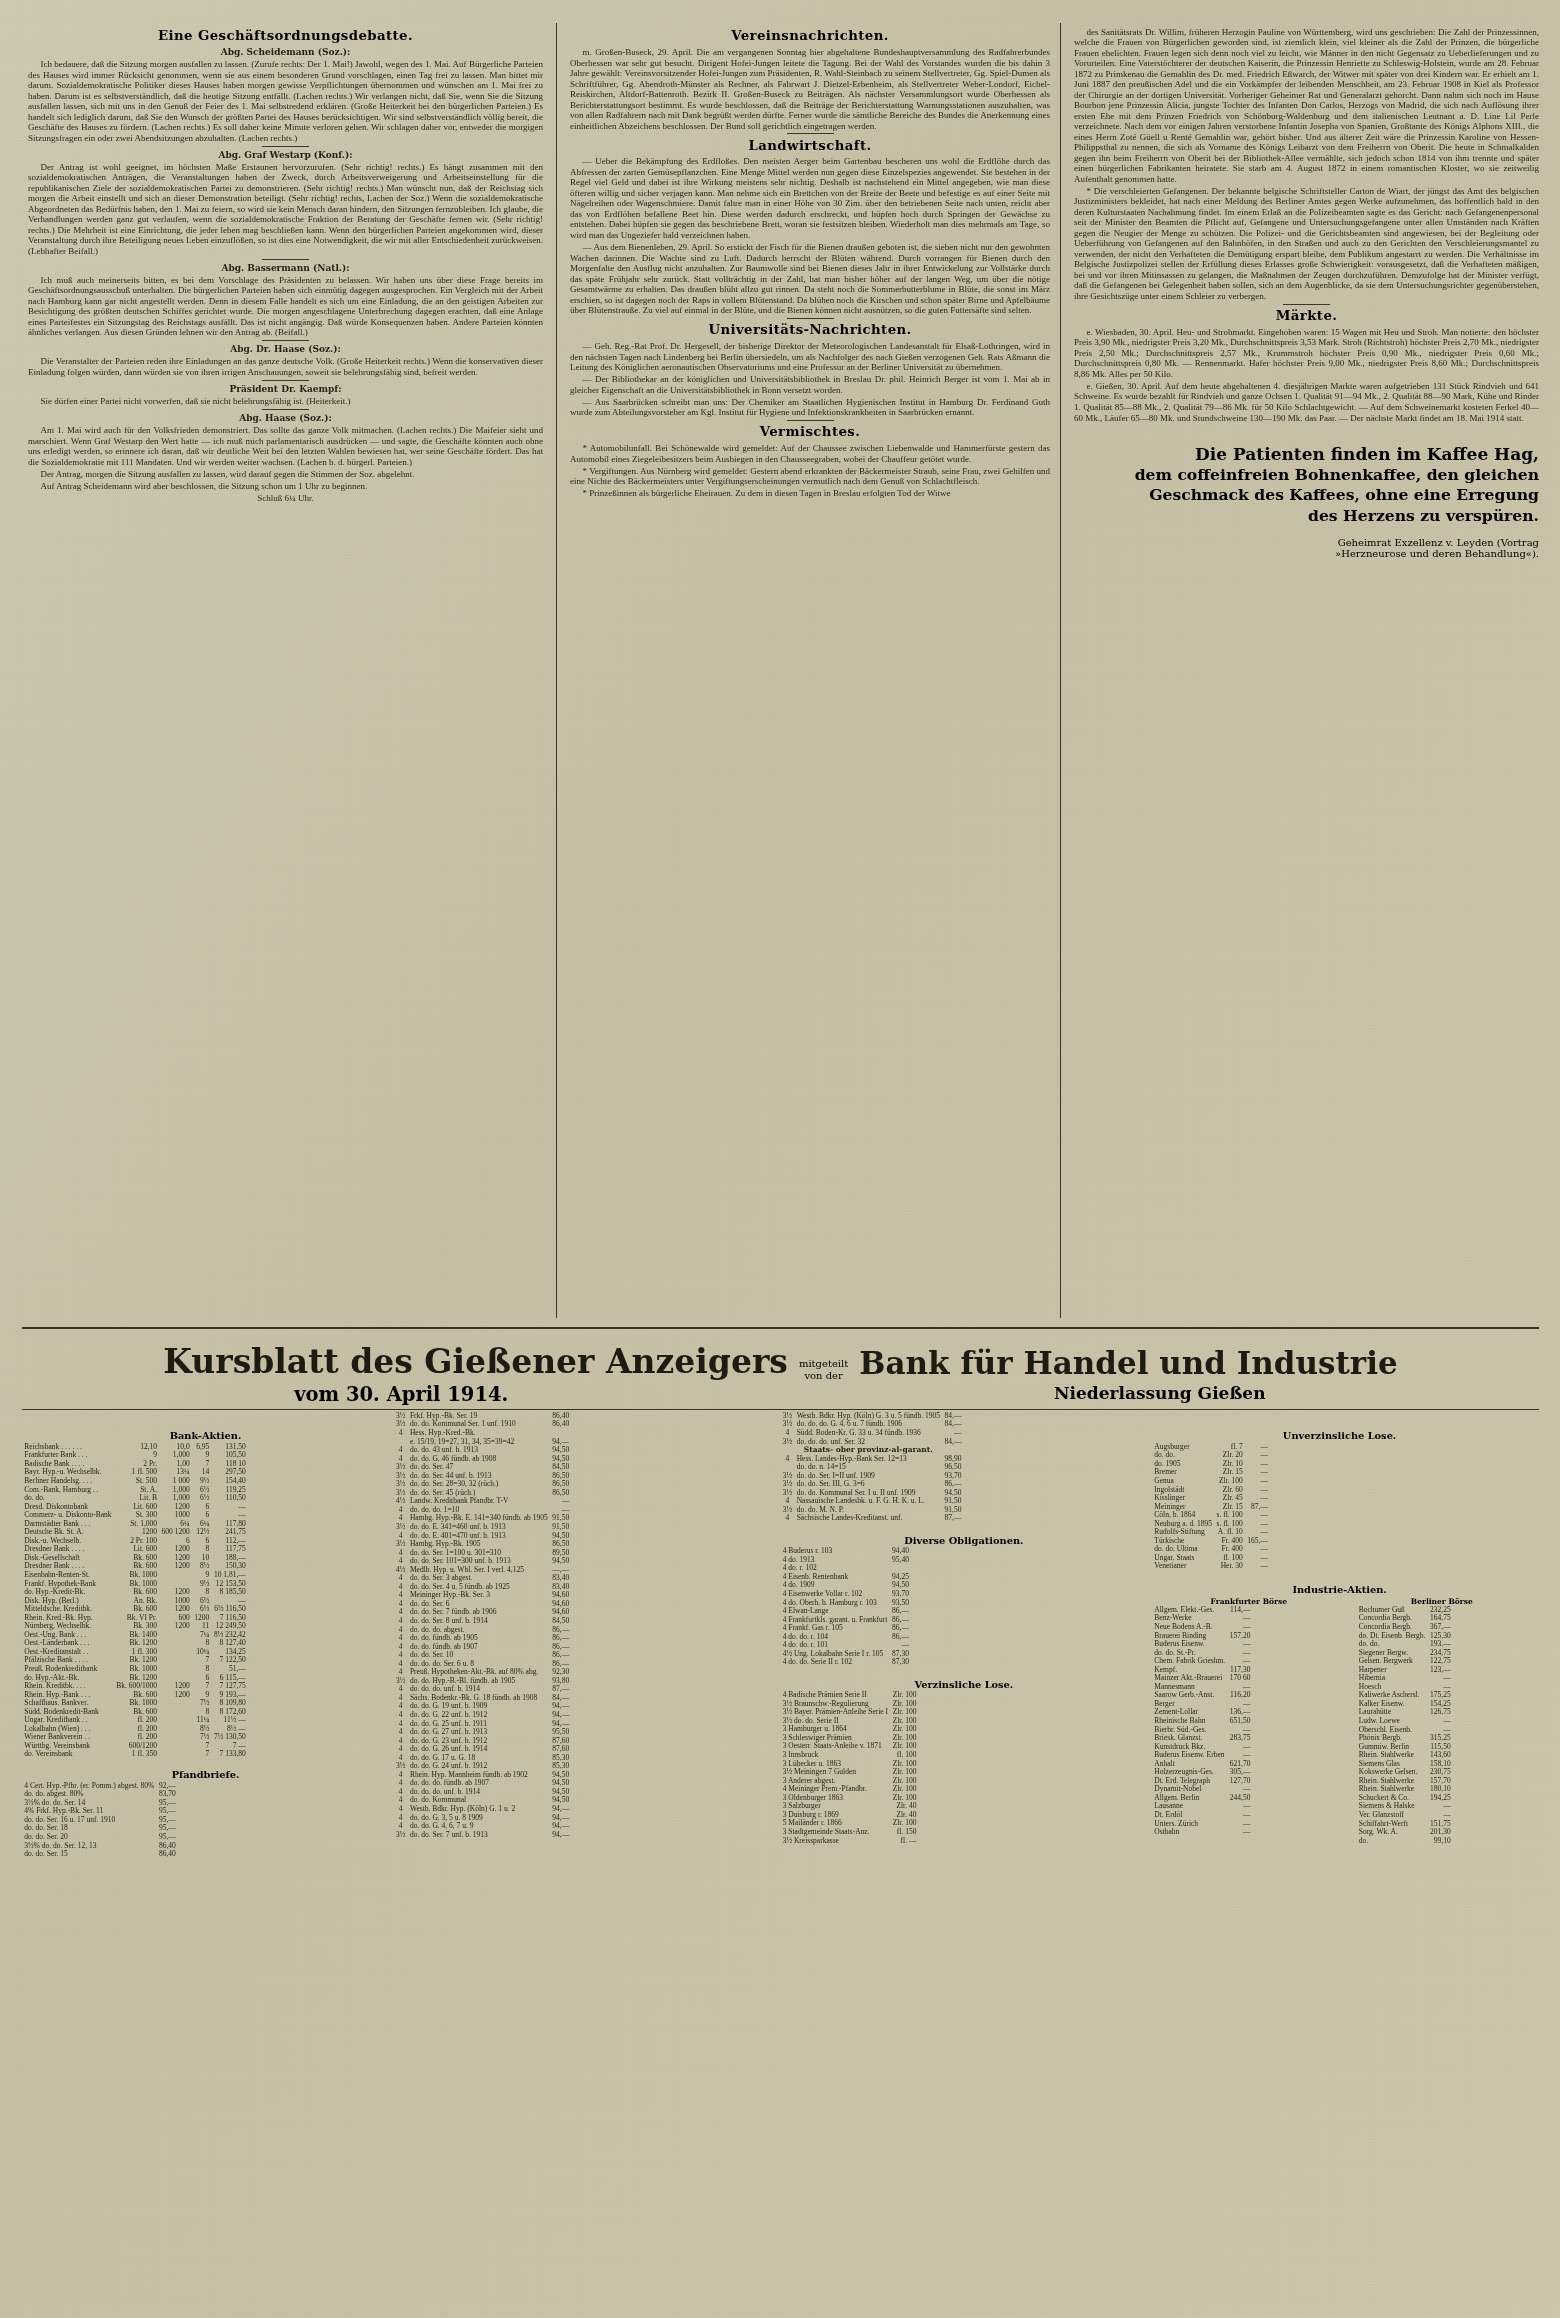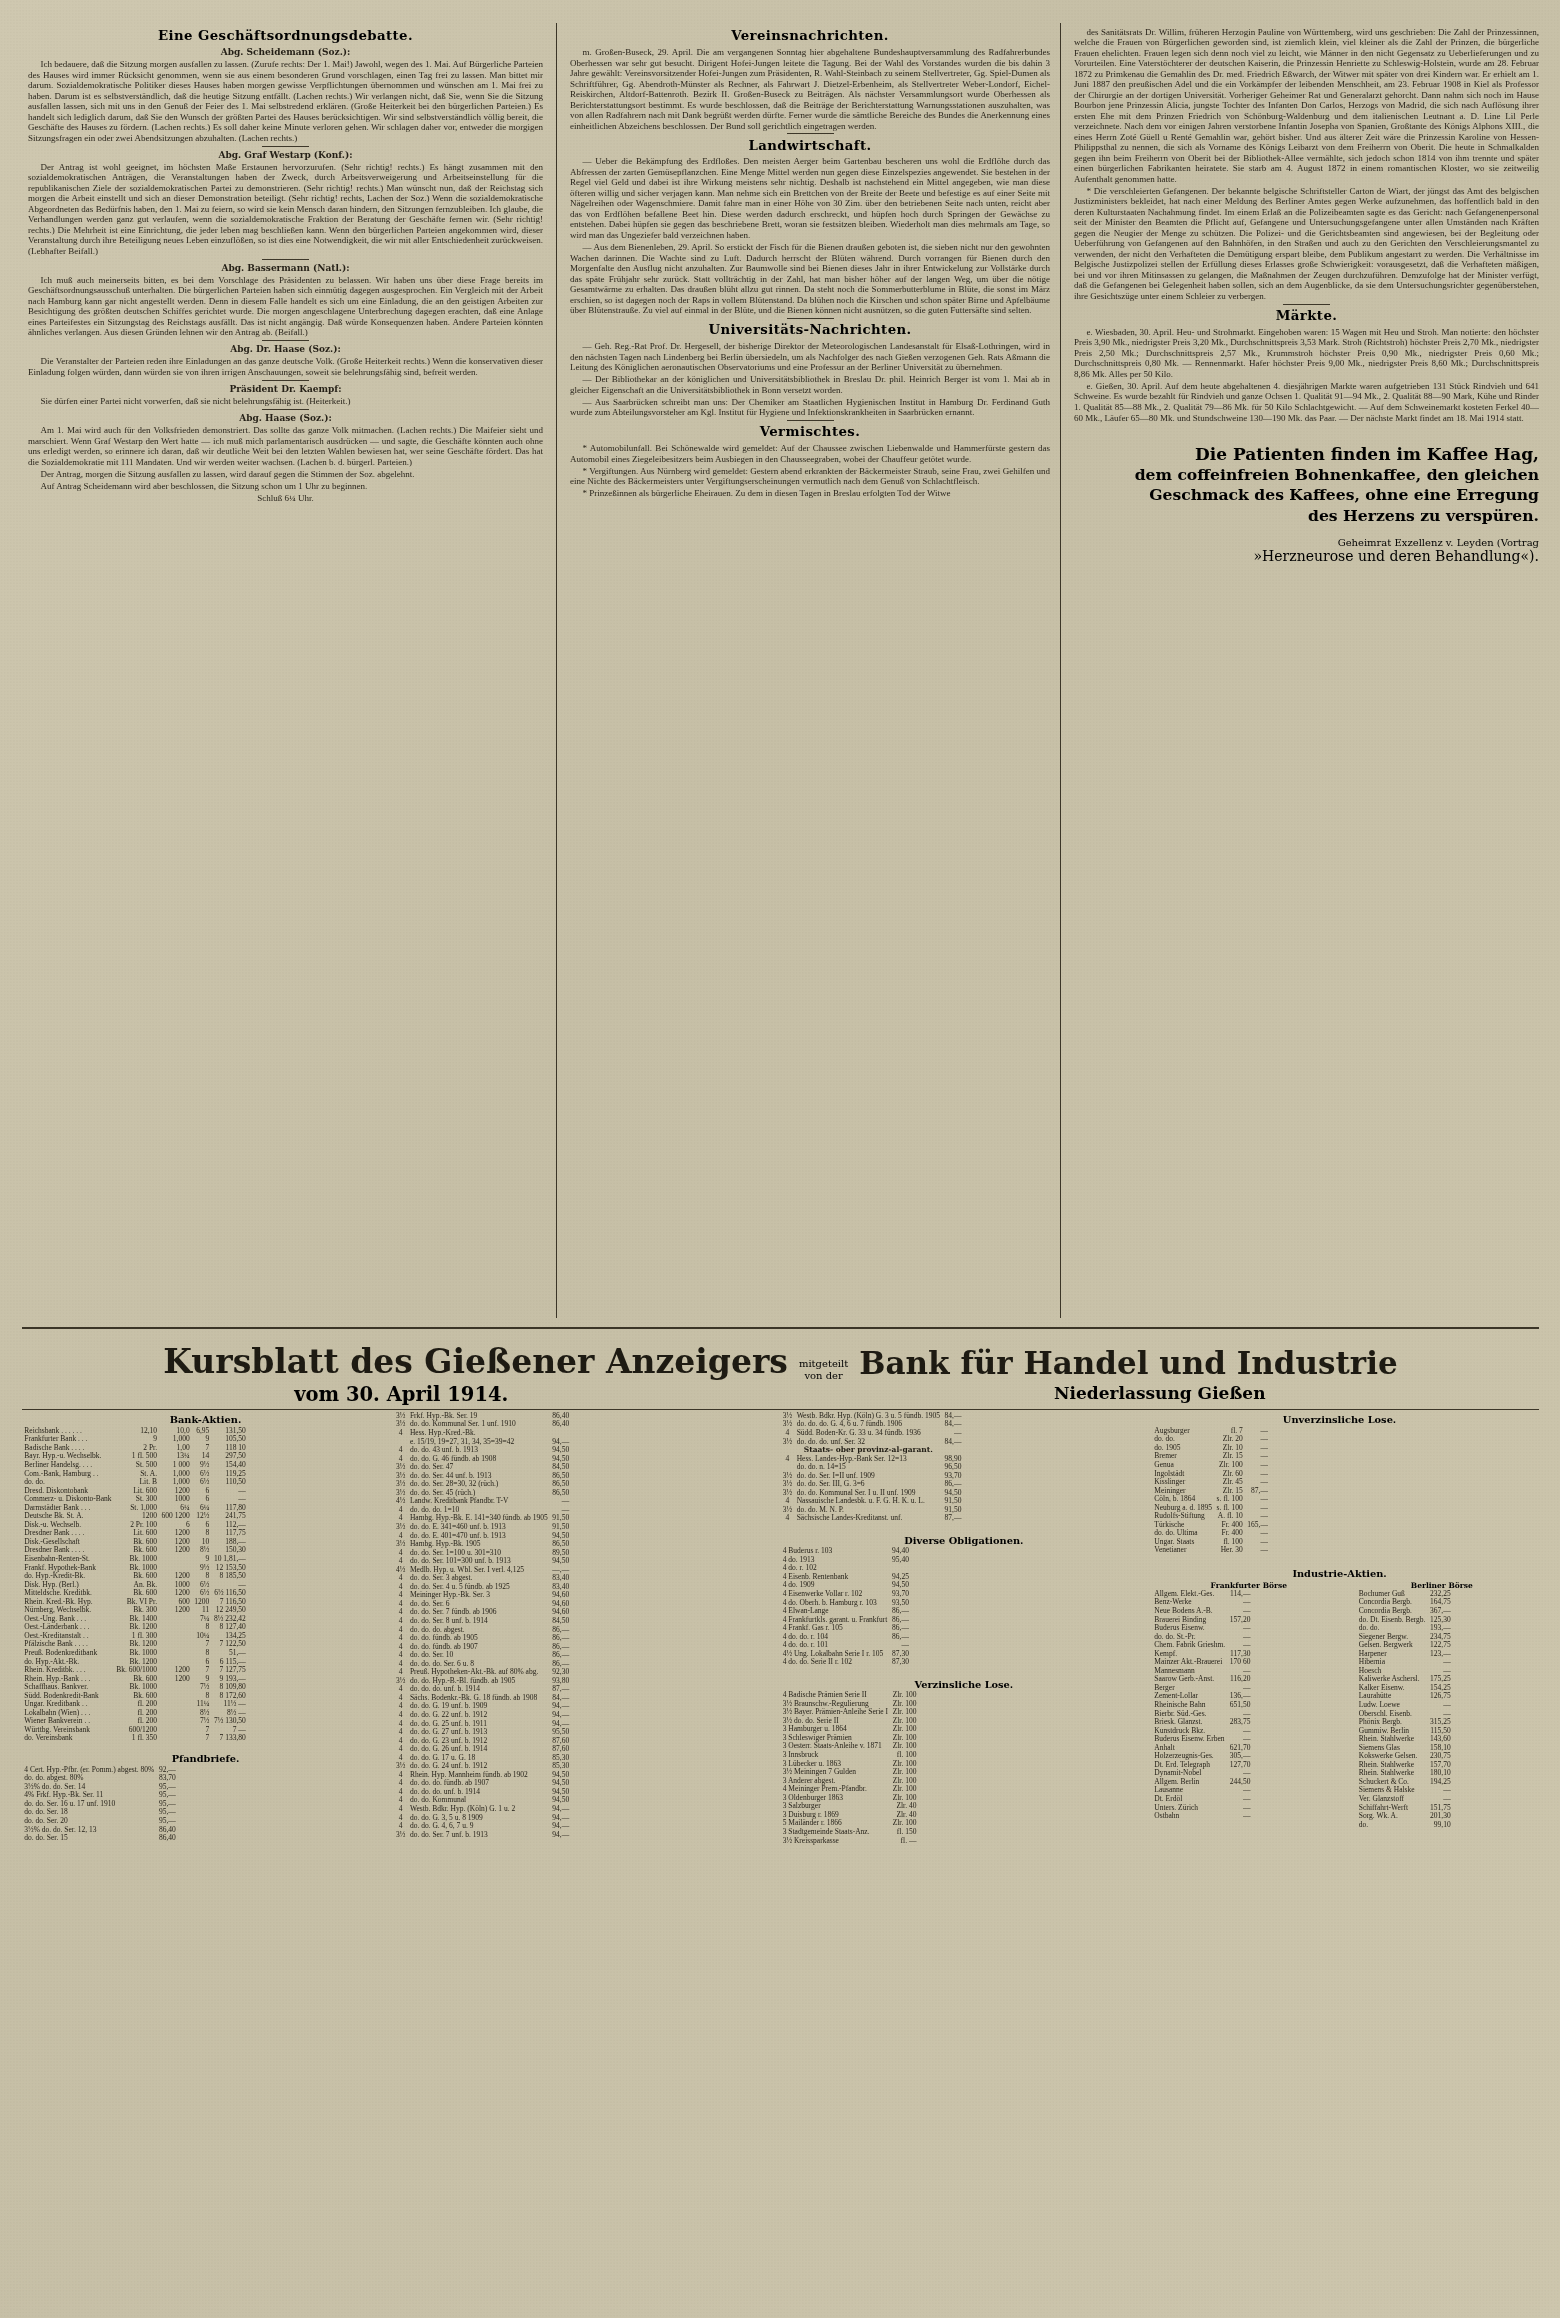--- a/index.html
+++ b/index.html
@@ -13,21 +13,21 @@
   h3.head{font-family:"DejaVu Serif",serif;font-weight:700;text-align:center;
           font-size:13.3px;margin:1.6px 0 3.9px 0;letter-spacing:0.4px;}
   p{margin:0 0 1.6px 0;font-size:9px;line-height:1.17;text-align:justify;
     text-indent:12.5px;color:#241f16;hyphens:auto;}
   .center{text-align:center;text-indent:0;}
   .big-title{font-family:"DejaVu Serif",serif;font-weight:700;color:#1d1a12;}
   table.krs{border-collapse:collapse;font-size:7.5px;font-family:"Liberation Serif",serif;color:#201c14;}
   table.krs td{padding:0 2.3px;line-height:1.14;white-space:nowrap;}
   td.r{text-align:right;}
   td.c{text-align:center;}
-  .tblhead{font-family:"DejaVu Serif",serif;font-weight:700;font-size:9.8px;text-align:center;padding:2.3px 0 1.6px;}
+  .tblhead{font-family:"DejaVu Serif",serif;font-weight:700;font-size:9.8px;text-align:center;padding:2.3px 0 1.6px;margin-top:16px;}
   .kursbox{position:absolute;left:22px;top:1342px;width:1517px;}
   .kurs-top{display:flex;align-items:flex-end;justify-content:center;gap:11px;}
   .kurs-t1{font-size:33px;}
   .kurs-t2{font-size:31px;}
   .kurs-small{font-size:10px;line-height:1.15;text-align:center;font-family:"DejaVu Serif",serif;}
   .kurs-date{font-size:19.5px;text-align:center;font-family:"DejaVu Serif",serif;font-weight:700;}
   .kurs-sub2{font-size:17px;text-align:center;font-family:"DejaVu Serif",serif;font-weight:700;}
   .adbox{border:0;text-align:center;font-family:"DejaVu Serif",serif;}
   .adbox .l1{font-size:17px;font-weight:700;line-height:1.3;}
   .adbox .l2{font-size:15.6px;font-weight:700;line-height:1.3;}
@@ -106,21 +106,21 @@
     <h3 class="head fraktur">Märkte.</h3>
     <p>e. Wiesbaden, 30. April. Heu- und Strohmarkt. Eingehoben waren: 15 Wagen mit Heu und Stroh. Man notierte: den höchster Preis 3,90 Mk., niedrigster Preis 3,20 Mk., Durchschnittspreis 3,53 Mark. Stroh (Richtstroh) höchster Preis 2,70 Mk., niedrigster Preis 2,50 Mk.; Durchschnittspreis 2,57 Mk., Krummstroh höchster Preis 0,90 Mk., niedrigster Preis 0,60 Mk.; Durchschnittspreis 0,80 Mk. — Rennenmarkt. Hafer höchster Preis 9,00 Mk., niedrigster Preis 8,60 Mk.; Durchschnittspreis 8,86 Mk. Alles per 50 Kilo.</p>
     <p>e. Gießen, 30. April. Auf dem heute abgehaltenen 4. diesjährigen Markte waren aufgetrieben 131 Stück Rindvieh und 641 Schweine. Es wurde bezahlt für Rindvieh und ganze Ochsen 1. Qualität 91—94 Mk., 2. Qualität 88—90 Mark, Kühe und Rinder 1. Qualität 85—88 Mk., 2. Qualität 79—86 Mk. für 50 Kilo Schlachtgewicht. — Auf dem Schweinemarkt kosteten Ferkel 40—60 Mk., Läufer 65—80 Mk. und Stundschweine 130—190 Mk. das Paar. — Der nächste Markt findet am 18. Mai 1914 statt.</p>
 
     <div class="adbox" style="margin-top:20px;text-align:right;">
       <div class="l1">Die Patienten finden im Kaffee Hag,</div>
       <div class="l2">dem coffeinfreien Bohnenkaffee, den gleichen</div>
       <div class="l2">Geschmack des Kaffees, ohne eine Erregung</div>
       <div class="l2">des Herzens zu verspüren.</div>
       <div style="font-size:10px;margin-top:11px;">Geheimrat Exzellenz v. Leyden (Vortrag</div>
-      <div style="font-size:14px;">»Herzneurose und deren Behandlung«).</div>
+      <div style="font-size:10px;">»Herzneurose und deren Behandlung«).</div>
     </div>
   </div>
 
   <div class="kursbox">
     <div class="kurs-top">
       <div class="big-title kurs-t1">Kursblatt des Gießener Anzeigers</div>
       <div class="kurs-small">
         <div>mitgeteilt</div>
         <div>von der</div>
       </div>

